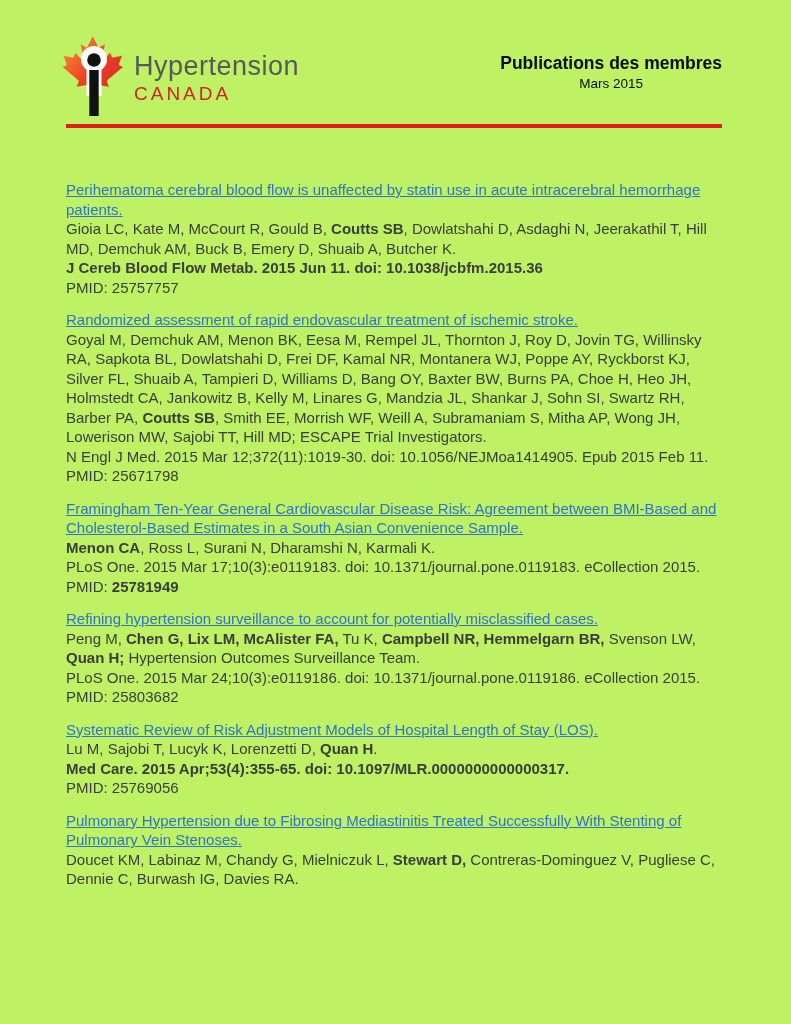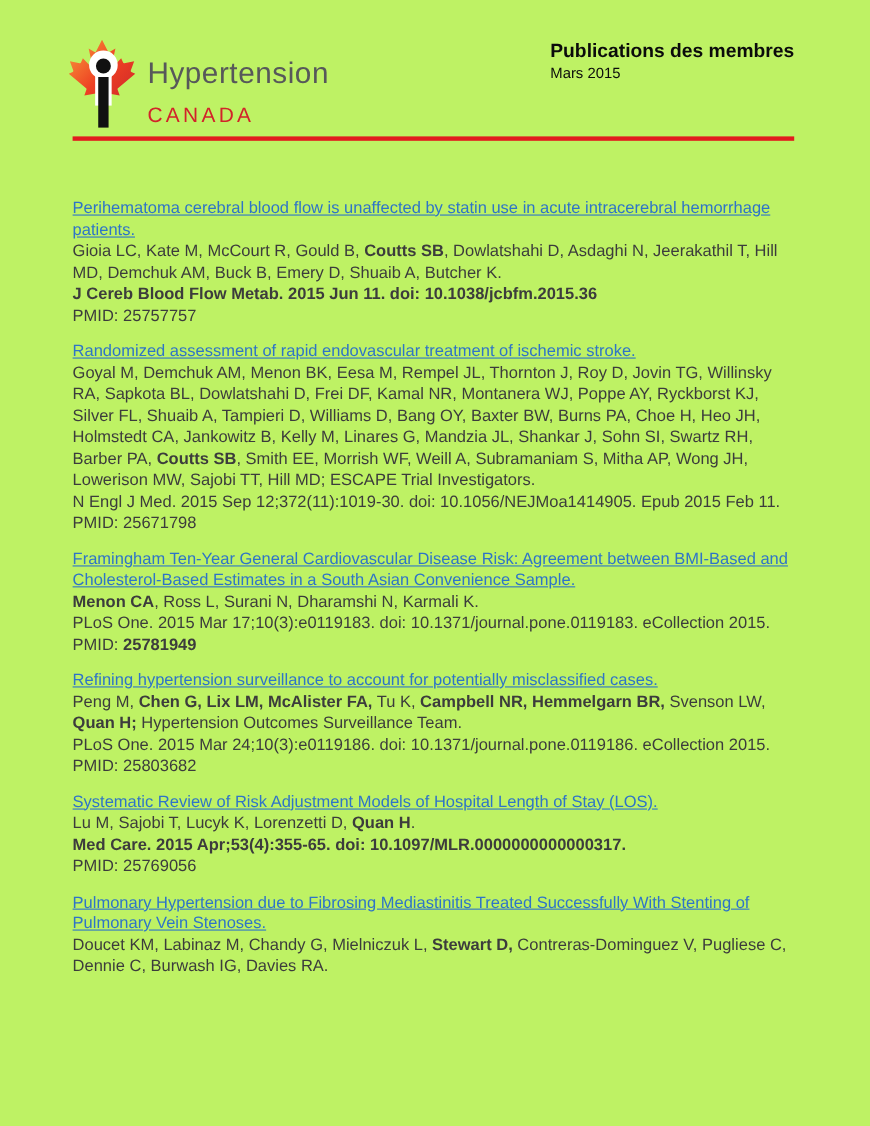--- a/index.html
+++ b/index.html
@@ -15,22 +15,22 @@
     width:791px;height:1024px;
     background:#bef264;
     font-family:"Liberation Sans", sans-serif;
     overflow:hidden;
     margin:0 auto;
   }
   
   .logo{position:absolute;left:60px;top:36px;}
   .brand{position:absolute;left:134px;top:53px;line-height:1;}
   .brand-top{font-size:27px;color:var(--brand-gray);letter-spacing:0.5px;}
-  .brand-bottom{font-size:19px;color:var(--brand-red);letter-spacing:3px;margin-top:16px;}
-  .header-right{position:absolute;right:69px;top:36px;text-align:left;color:#0b0b0b;}
+  .brand-bottom{font-size:19px;color:var(--brand-red);letter-spacing:3px;margin-top:4px;}
+  .header-right{position:absolute;right:69px;top:53px;text-align:center;color:#0b0b0b;}
   .header-title{font-weight:bold;font-size:17.5px;line-height:1.2;}
   .header-subtitle{font-weight:normal;font-size:13.5px;line-height:1.2;margin-top:2px;}
   .divider{position:absolute;left:66px;top:124px;width:656px;height:4px;background:var(--accent-red);}
   
   .content{
     position:absolute;left:66px;top:180px;width:660px;
     font-size:15px;line-height:19.5px;color:var(--text-gray);
   }
   .pub{margin:0 0 13px 0;}
   .pub p{margin:0;}
@@ -75,21 +75,21 @@
   <div class="content">
       <div class="pub">
         <p><a class="pub-title">Perihematoma cerebral blood flow is unaffected by statin use in acute intracerebral hemorrhage patients.</a></p>
         <p><span>Gioia LC, Kate M, McCourt R, Gould B, </span><span class="b">Coutts SB</span><span>, Dowlatshahi D, Asdaghi N, Jeerakathil T, Hill MD, Demchuk AM, Buck B, Emery D, Shuaib A, Butcher K.</span></p>
         <p class="b">J Cereb Blood Flow Metab. 2015 Jun 11. doi: 10.1038/jcbfm.2015.36</p>
         <p><span>PMID: </span><span>25757757</span></p>
       </div>
       <div class="pub">
         <p><a class="pub-title">Randomized assessment of rapid endovascular treatment of ischemic stroke.</a></p>
         <p><span>Goyal M, Demchuk AM, Menon BK, Eesa M, Rempel JL, Thornton J, Roy D, Jovin TG, Willinsky RA, Sapkota BL, Dowlatshahi D, Frei DF, Kamal NR, Montanera WJ, Poppe AY, Ryckborst KJ, Silver FL, Shuaib A, Tampieri D, Williams D, Bang OY, Baxter BW, Burns PA, Choe H, Heo JH, Holmstedt CA, Jankowitz B, Kelly M, Linares G, Mandzia JL, Shankar J, Sohn SI, Swartz RH, Barber PA, </span><span class="b">Coutts SB</span><span>, Smith EE, Morrish WF, Weill A, Subramaniam S, Mitha AP, Wong JH, Lowerison MW, Sajobi TT, Hill MD; ESCAPE Trial Investigators.</span></p>
-        <p>N Engl J Med. 2015 Sep 12;372(11):1019-30. doi: 10.1056/NEJMoa1414905. Epub 2015 Feb 11.</p>
+        <p>N Engl J Med. 2015 Mar 12;372(11):1019-30. doi: 10.1056/NEJMoa1414905. Epub 2015 Feb 11.</p>
         <p><span>PMID: </span><span>25671798</span></p>
       </div>
       <div class="pub">
         <p><a class="pub-title">Framingham Ten-Year General Cardiovascular Disease Risk: Agreement between BMI-Based and Cholesterol-Based Estimates in a South Asian Convenience Sample.</a></p>
         <p><span class="b">Menon CA</span><span>, Ross L, Surani N, Dharamshi N, Karmali K.</span></p>
         <p>PLoS One. 2015 Mar 17;10(3):e0119183. doi: 10.1371/journal.pone.0119183. eCollection 2015.</p>
         <p><span>PMID: </span><span class="b">25781949</span></p>
       </div>
       <div class="pub">
         <p><a class="pub-title">Refining hypertension surveillance to account for potentially misclassified cases.</a></p>

